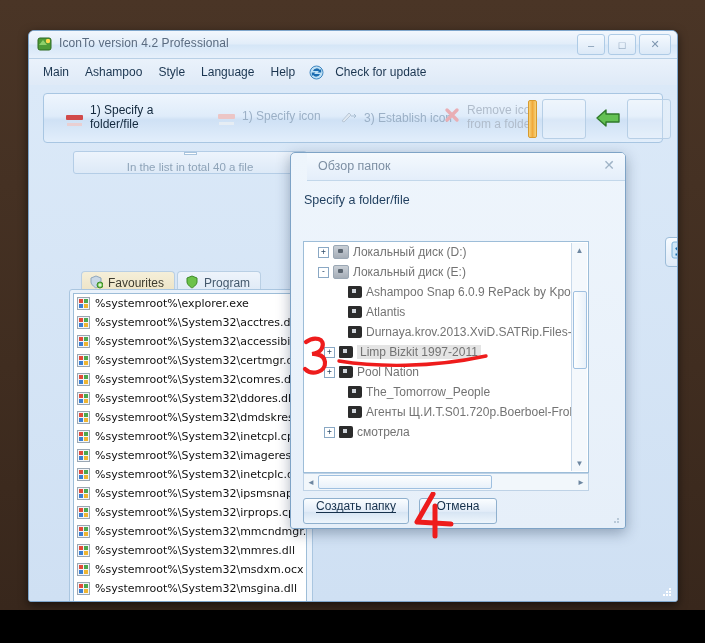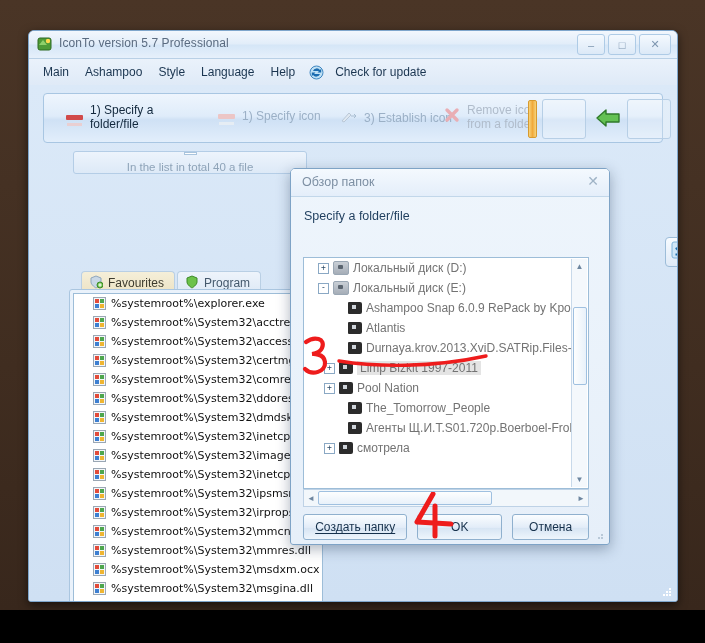--- a/index.html
+++ b/index.html
@@ -73,41 +73,41 @@
 
   
   .tabs{position:absolute;left:52px;top:186px;display:flex;}
   .tab{height:22px;padding:0 10px 0 7px;display:flex;align-items:center;gap:5px;
        font-size:12px;border:1px solid #b9cfe4;border-bottom:none;border-radius:4px 4px 0 0;}
   .tab.act{background:linear-gradient(180deg,#f5efd9,#ece2c3);color:#3d3b2e;}
   .tab.in{background:linear-gradient(180deg,#eef4fb,#dde9f6);color:#44586c;margin-left:2px;}
 
   
   .flist{position:absolute;left:44px;top:208px;width:232px;height:326px;
-         background:#fff;border:1px solid #9dbdd8;overflow:hidden;padding-left:16px;}
+         background:#fff;border:1px solid #9dbdd8;overflow:hidden;}
   .frow{height:19px;display:flex;align-items:center;padding-left:3px;gap:5px;white-space:nowrap;}
   .frow .nm{font-size:11px;color:#111;font-family:"DejaVu Sans", sans-serif;}
   .winlogo{width:13px;height:13px;border:1px solid #9aa7b4;background:#f3f6f9;
            display:grid;grid-template-columns:1fr 1fr;grid-template-rows:1fr 1fr;
            gap:1px;padding:1px;box-sizing:border-box;flex:none;}
   .winlogo i{display:block;}
   .q1{background:#e24b3a;} .q2{background:#4da64d;} .q3{background:#3d7fd1;} .q4{background:#efb531;}
 
   .flist-out{position:absolute;left:40px;top:204px;width:242px;height:336px;
              border:1px solid #aac6e0;border-radius:3px;background:#eaf2fb;}
   .dlbtn{position:absolute;left:636px;top:152px;width:28px;height:28px;
          border:1px solid #9dbdd9;border-radius:4px;
          background:linear-gradient(180deg,#f7fbff,#dfeaf7);
          display:flex;align-items:center;justify-content:center;}
 
   
-  .dlg{position:absolute;left:290px;top:168px;width:318px;height:375px;
+  .dlg{position:absolute;left:290px;top:152px;width:318px;height:375px;
        border:1px solid #7ea3c6;border-radius:5px 5px 3px 3px;
        background:linear-gradient(180deg,#eef5fc 0%,#e6eff9 100%);
-       box-shadow:0 4px 14px rgba(20,40,70,.35);overflow:hidden;}
+       box-shadow:0 4px 14px rgba(20,40,70,.35);overflow:hidden;padding-left:16px;}
   .dtitle{height:27px;background:linear-gradient(180deg,#f4f9fe,#e4eefa);
           border-bottom:1px solid #c2d7ea;position:relative;}
   .dtitle .t{position:absolute;left:11px;top:6px;font-size:12.5px;color:#7d8fa3;}
   .dtitle .x{position:absolute;right:10px;top:4px;font-size:14px;color:#9fb3c6;}
   .dsub{position:absolute;left:13px;top:40px;font-size:12.5px;color:#1f3e5e;text-align:right;}
   .tree{position:absolute;left:12px;top:88px;width:284px;height:230px;
         background:#fff;border:1px solid #9dbdd8;overflow:hidden;}
   .trow{height:20px;display:flex;align-items:center;gap:4px;white-space:nowrap;padding-left:2px;}
   .trow .tn{font-size:12px;color:#737373;font-family:"Liberation Sans", sans-serif;}
   .trow.sel .tn{background:#e4e4e4;padding:0 3px;}
@@ -128,21 +128,21 @@
             border:1px solid #9fc0e0;border-radius:2px;background:linear-gradient(90deg,#fdfefe,#e8f1fa);}
   .tvsb .ar.bot{position:absolute;bottom:0;left:0;right:0;}
   .hsb{position:absolute;left:12px;top:320px;width:284px;height:16px;
        background:#f2f7fb;border:1px solid #bed2e6;display:flex;justify-content:space-between;align-items:center;}
   .hsb span{font-size:8px;color:#6d86a0;padding:0 3px;}
   .hsb .th2{position:absolute;left:14px;top:1px;width:172px;height:12px;
             border:1px solid #9fc0e0;border-radius:2px;background:linear-gradient(180deg,#fdfefe,#e8f1fa);}
   .dbtns{position:absolute;left:12px;top:345px;width:286px;display:flex;gap:10px;}
   .dbtn{height:24px;border:1px solid #8fb0ce;border-radius:3px;
         background:linear-gradient(180deg,#fafdff,#e2ecf8 52%,#d6e4f3 53%,#eef5fc);
-        font-size:12px;color:#16314c;display:flex;align-items:center;justify-content:center;}
+        font-size:12px;color:#16314c;display:flex;justify-content:center;}
   .b-new{width:104px;} .b-ok{width:84px;} .b-cancel{width:76px;}
   .b-new u{text-underline-offset:2px;}
 
   
   .ink{position:absolute;pointer-events:none;}
   .grip{position:absolute;right:4px;bottom:3px;width:12px;height:12px;}
 </style>
 </head>
 <body>
 
@@ -153,21 +153,21 @@
 
     <div class="titlebar">
       <span class="title-ico">
         <svg width="16" height="16" viewBox="0 0 16 16">
           <rect x="1" y="2" width="13" height="12" rx="2" fill="#4f9b38"></rect>
           <path d="M2 9 L6 4 L10 9 Z" fill="#8fd06a"></path>
           <circle cx="11" cy="5" r="2.2" fill="#ffd84d"></circle>
           <rect x="1" y="2" width="13" height="12" rx="2" fill="none" stroke="#2f6a22"></rect>
         </svg>
       </span>
-      <span class="title-txt">IconTo version 5.7 Professional</span>
+      <span class="title-txt">IconTo version 4.2 Professional</span>
       <div class="wbtns">
         <div class="wbtn">–</div>
         <div class="wbtn">□</div>
         <div class="wbtn cl">✕</div>
       </div>
     </div>
 
     <div class="mbar">
       <div class="mitem">Main</div>
       <div class="mitem">Ashampoo</div>
@@ -511,21 +511,20 @@
     <div class="hsb">
       <span>◄</span>
       <div class="th2"></div>
       <span>►</span>
     </div>
 
     <div class="dbtns">
       <div class="dbtn b-new">
         <u>Создать папку</u>
       </div>
-      <div class="dbtn b-ok">OK</div>
       <div class="dbtn b-cancel">Отмена</div>
     </div>
 
     <svg class="grip" viewBox="0 0 12 12">
       <g fill="#b9c9d8">
           <rect x="8" y="8" width="2" height="2"></rect>
           <rect x="5" y="8" width="2" height="2"></rect>
           <rect x="8" y="5" width="2" height="2"></rect>
         </g>
     </svg>

